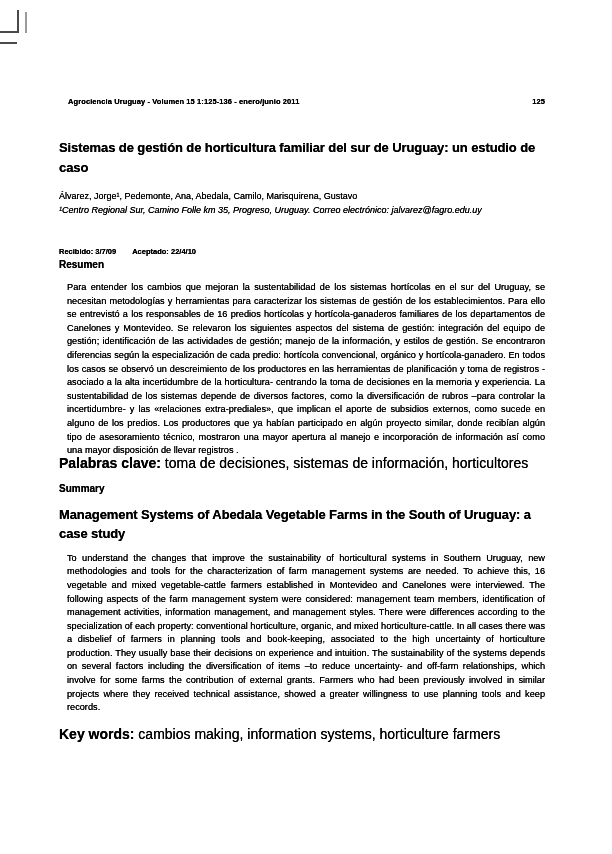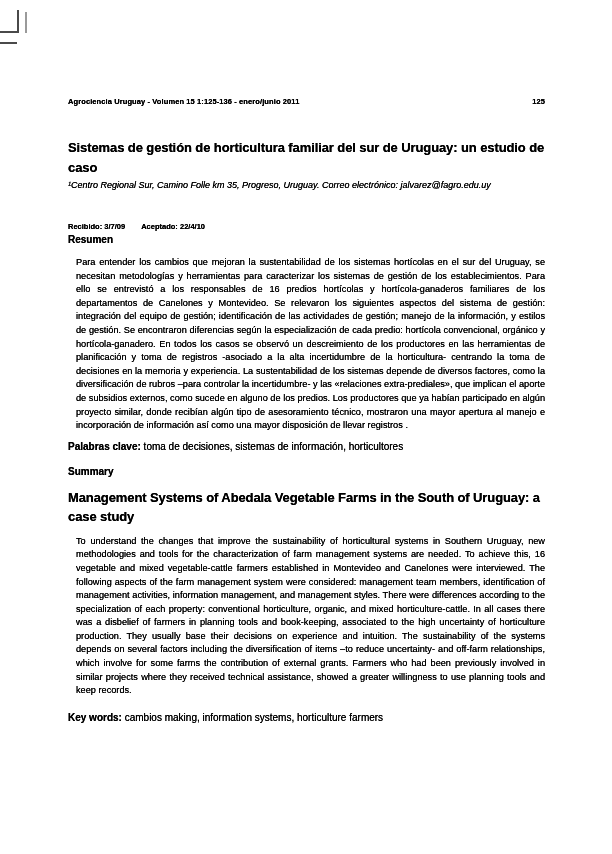--- a/index.html
+++ b/index.html
@@ -31,21 +31,21 @@
     display: flex;
     justify-content: space-between;
     font-size: 7.5px;
     font-weight: bold;
     letter-spacing: 0.1px;
     text-shadow: 0 0 0.3px #000;
     gap: 10px;
   }
   .content {
     position: absolute;
-    left: 68px;
+    left: 59px;
     right: 67px;
     top: 138px;
     text-shadow: 0 0 0.3px #000;
   }
   .title {
     margin: 0;
     font-size: 13px;
     font-weight: bold;
     line-height: 19.5px;
     letter-spacing: -0.1px;
@@ -77,22 +77,22 @@
   }
   .section-heading.summary { margin-top: 14px; }
   .abstract {
     margin: 10px 0 0 8px;
     font-size: 9.2px;
     line-height: 13.6px;
     text-align: justify;
   }
   .abstract-en { margin-top: 8px; }
   .keywords {
-    margin: 8px 0 0 0;
-    font-size: 10px;
+    margin: 0 0 0 0;
+    font-size: 14px;
     line-height: 11px;
   }
   .keywords-en { margin-top: 14px; }
   .keywords b { font-weight: bold; }
 </style>
 </head>
 <body>
 
 <div class="page">
 
@@ -103,20 +103,21 @@
 
   <div class="running-head">
     <span>Agrociencia Uruguay - Volumen 15 1:125-136 - enero/junio 2011</span>
     <span>125</span>
   </div>
 
   <div class="content">
 
     <h1 class="title">Sistemas de gestión de horticultura familiar del sur de Uruguay: un estudio de caso</h1>
 
+    <p class="authors">Álvarez, Jorge¹, Pedemonte, Ana, Abedala, Camilo, Marisquirena, Gustavo</p>
 
     <p class="affiliation">¹Centro Regional Sur, Camino Folle km 35, Progreso, Uruguay. Correo electrónico: jalvarez@fagro.edu.uy</p>
 
     <p class="dates">
       <span class="date-item">Recibido: 3/7/09</span>
       <span class="date-item">Aceptado: 22/4/10</span>
     </p>
 
     <h2 class="section-heading">Resumen</h2>
 

